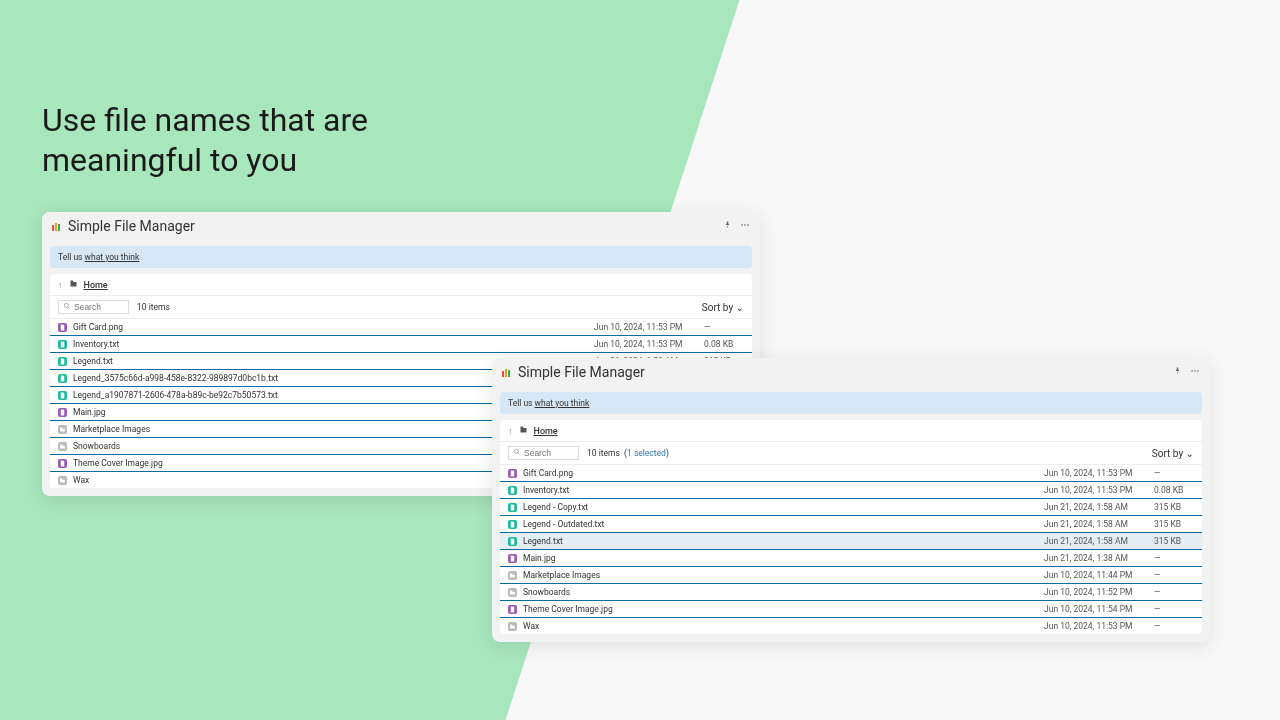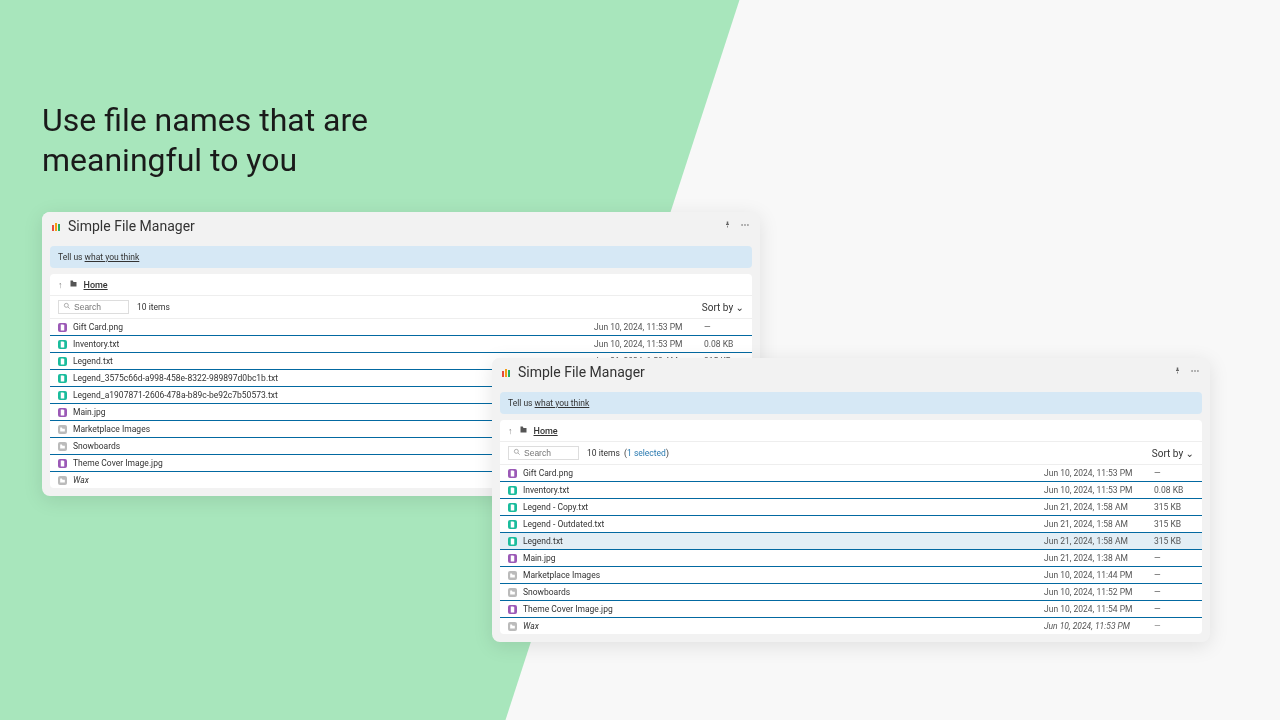--- a/index.html
+++ b/index.html
@@ -123,21 +123,21 @@
 .selected { color: #2a7ab0; }
 .spacer { flex: 1; }
 .sort-by { font-size: 10px; color: #333; cursor: pointer; }
 .file-row {
   display: flex;
   align-items: center;
   padding: 3px 8px;
   border-bottom: 1px solid #0369a1;
   font-size: 8.5px;
 }
-.file-row:last-child { border-bottom: none; font-style: italic; }
+.file-row:last-child { border-bottom: none; }
 .file-row.selected-row { background: #e3eef5; }
 .file-icon {
   width: 9px;
   height: 9px;
   margin-right: 6px;
   display: inline-flex;
   align-items: center;
   justify-content: center;
   border-radius: 2px;
 }

